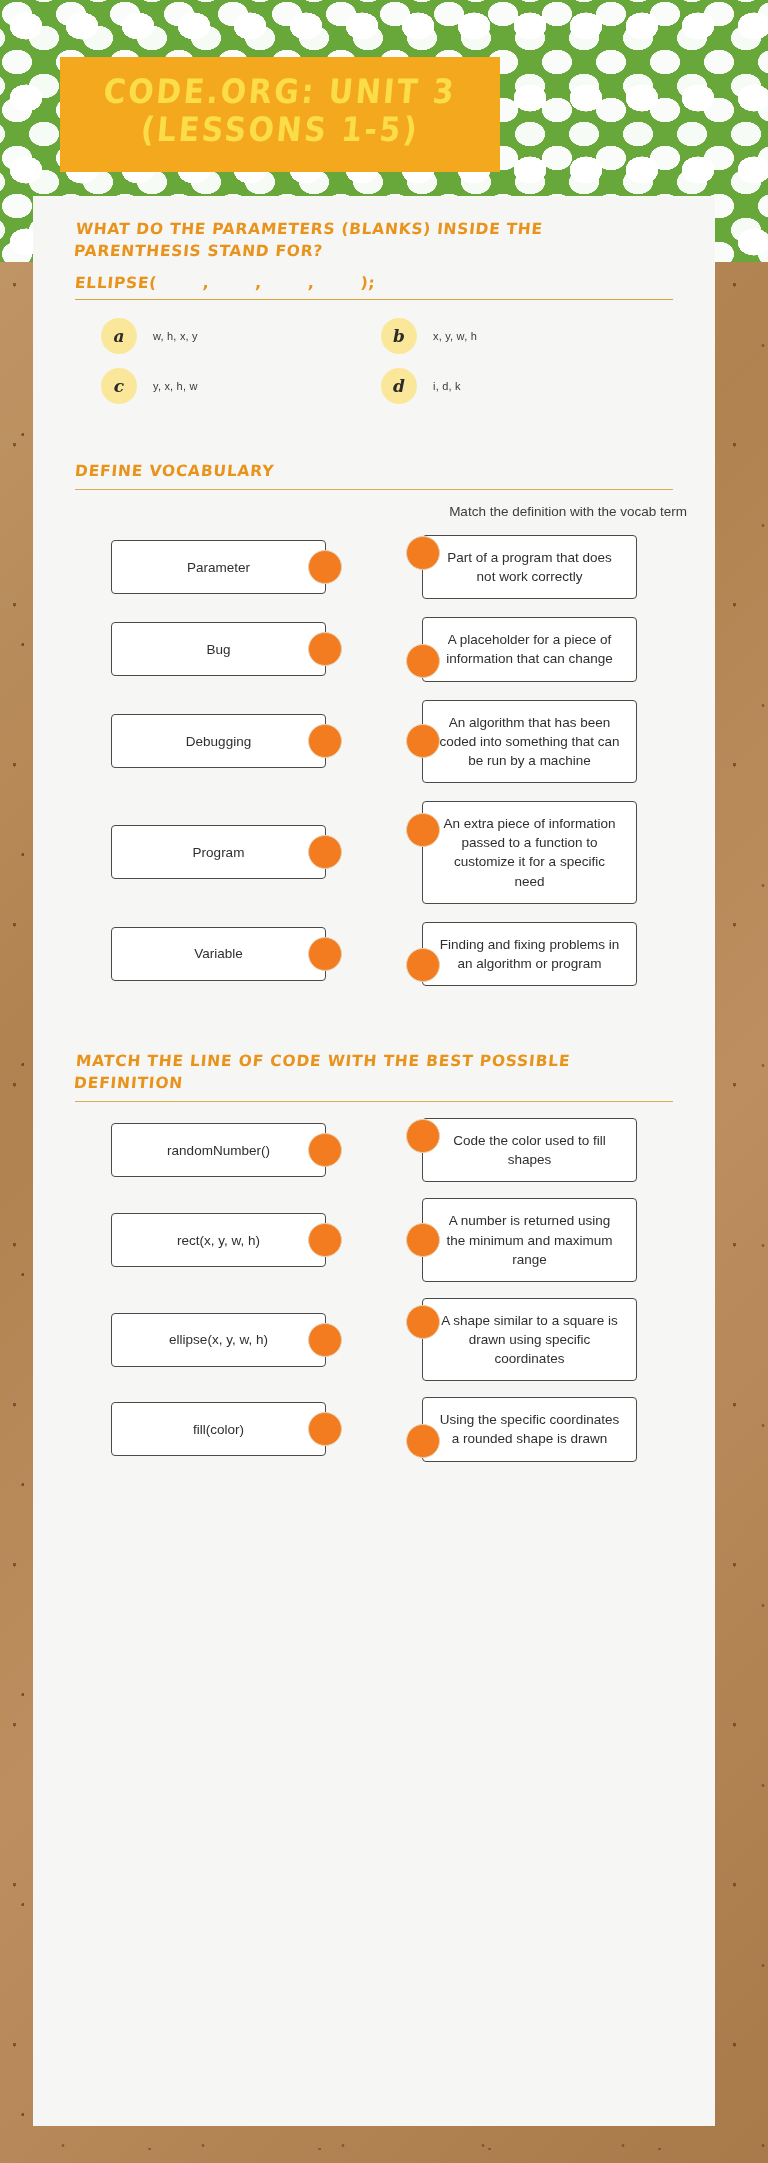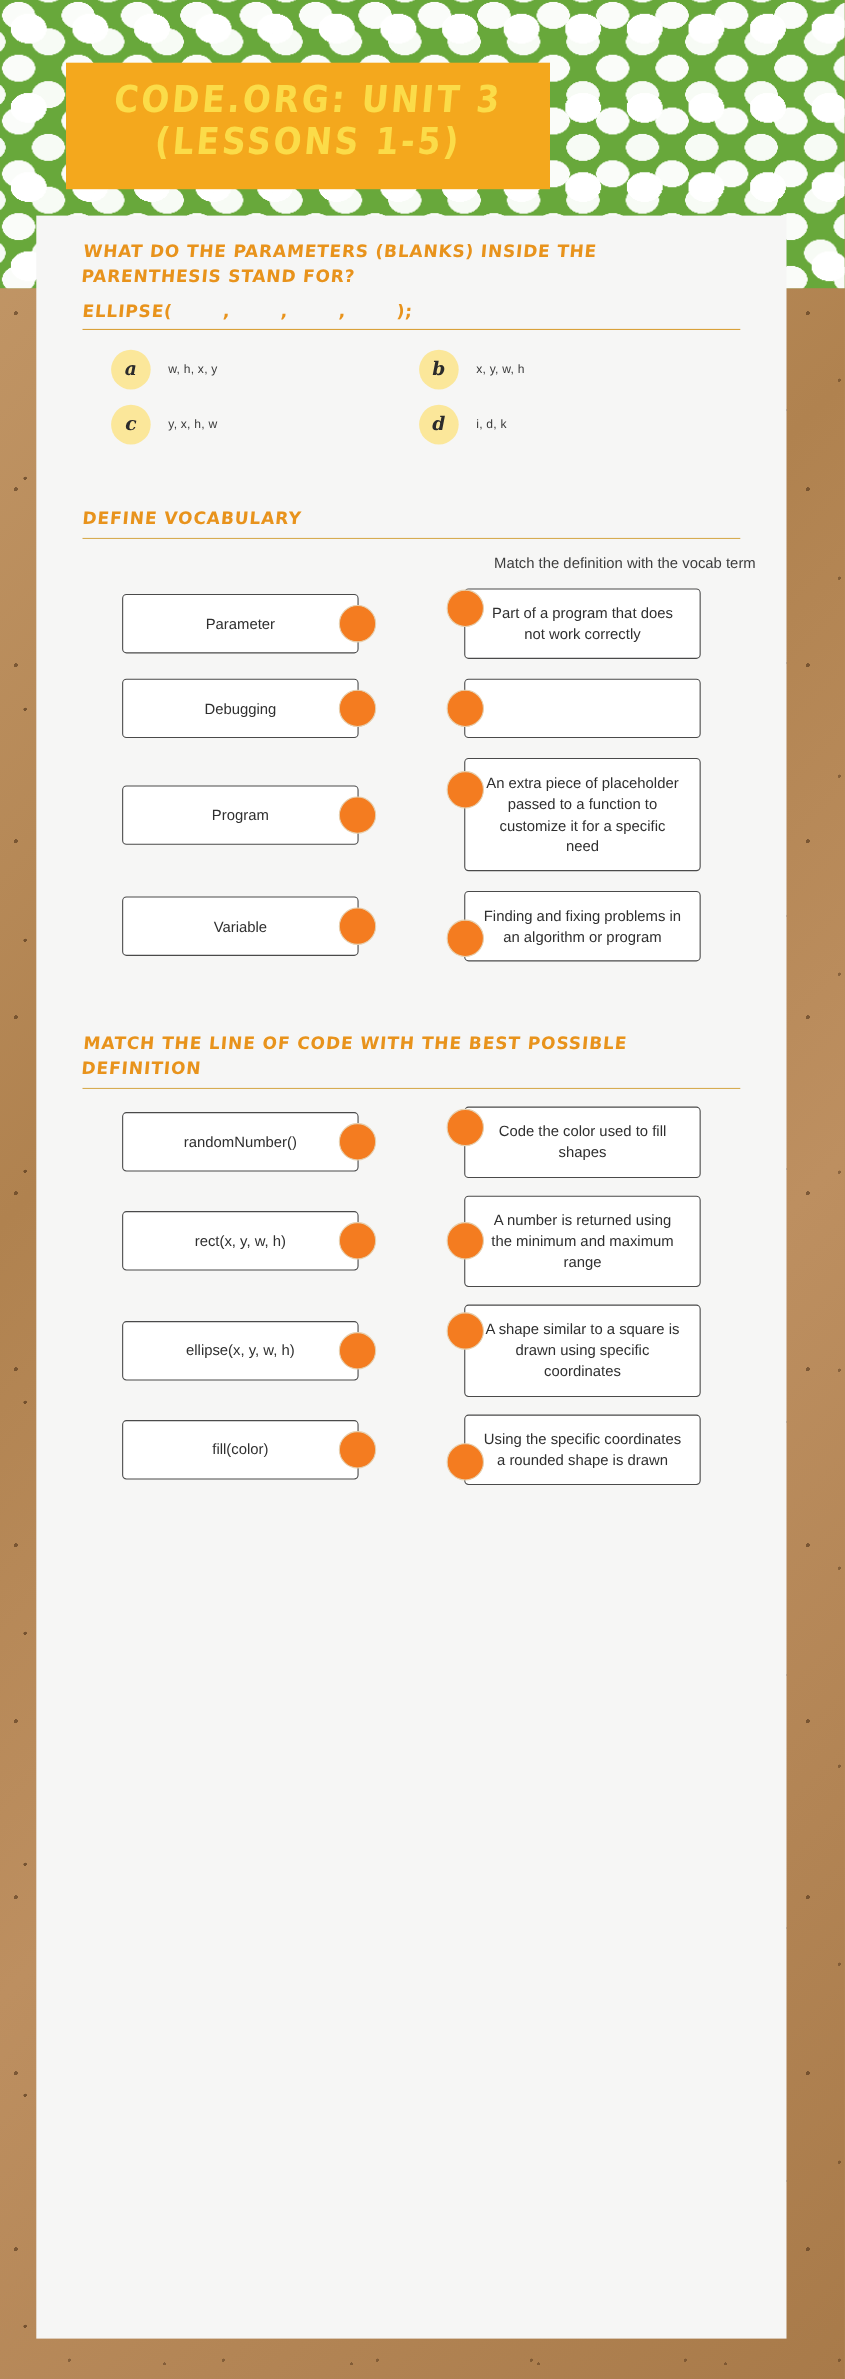--- a/index.html
+++ b/index.html
@@ -287,40 +287,52 @@
           <span>Parameter</span>
           <span class="dot left-anchor"></span>
         </div>
         <div class="spacer"></div>
         <div class="m-box right">
           <span>Part of a program that does not work correctly</span>
           <span class="dot right-anchor top-shift"></span>
         </div>
       </div>
 
+      <div class="match-row">
+        <div class="m-box">
+          <span>Bug</span>
+          <span class="dot left-anchor"></span>
+        </div>
+        <div class="spacer"></div>
+        <div class="m-box right">
+          <span>A placeholder for a piece of information that can change</span>
+          <span class="dot right-anchor bot-shift"></span>
+        </div>
+      </div>
 
       <div class="match-row">
         <div class="m-box">
           <span>Debugging</span>
           <span class="dot left-anchor"></span>
         </div>
         <div class="spacer"></div>
         <div class="m-box right">
+          <span>An algorithm that has been coded into something that can be run by a machine</span>
           <span class="dot right-anchor"></span>
         </div>
       </div>
 
       <div class="match-row">
         <div class="m-box">
           <span>Program</span>
           <span class="dot left-anchor"></span>
         </div>
         <div class="spacer"></div>
         <div class="m-box right">
-          <span>An extra piece of placeholder passed to a function to customize it for a specific need</span>
+          <span>An extra piece of information passed to a function to customize it for a specific need</span>
           <span class="dot right-anchor top-shift"></span>
         </div>
       </div>
 
       <div class="match-row">
         <div class="m-box">
           <span>Variable</span>
           <span class="dot left-anchor"></span>
         </div>
         <div class="spacer"></div>

